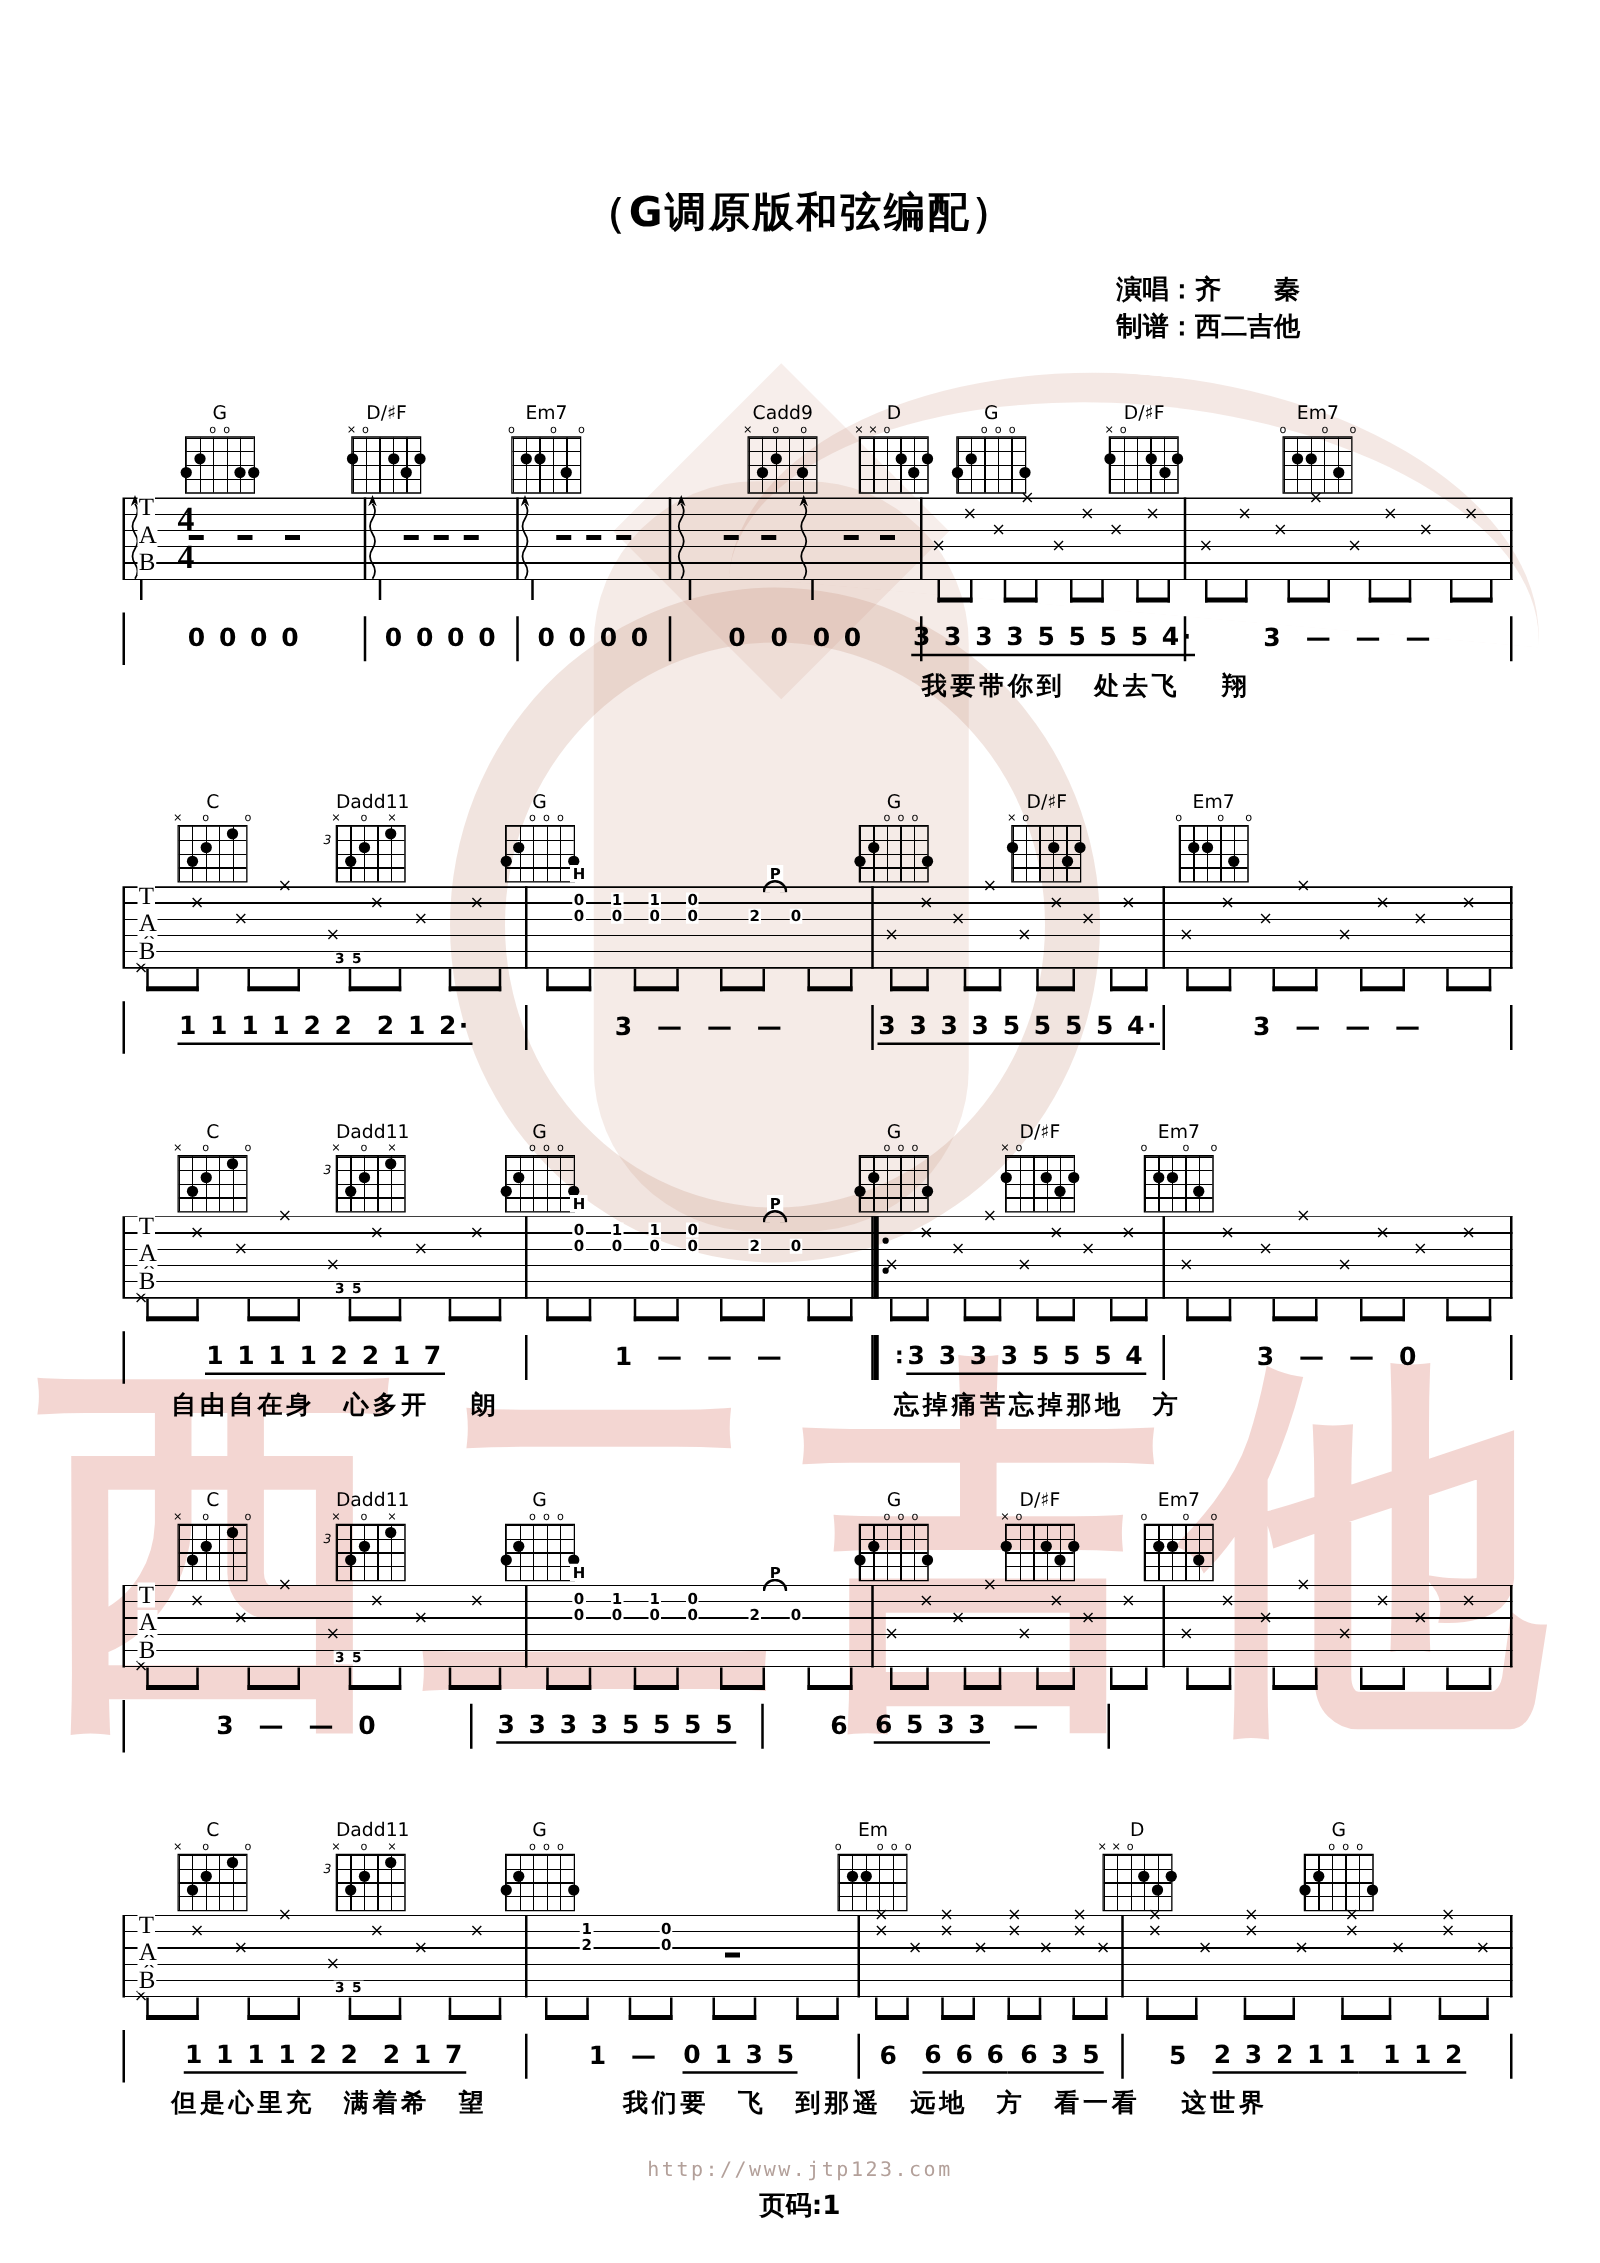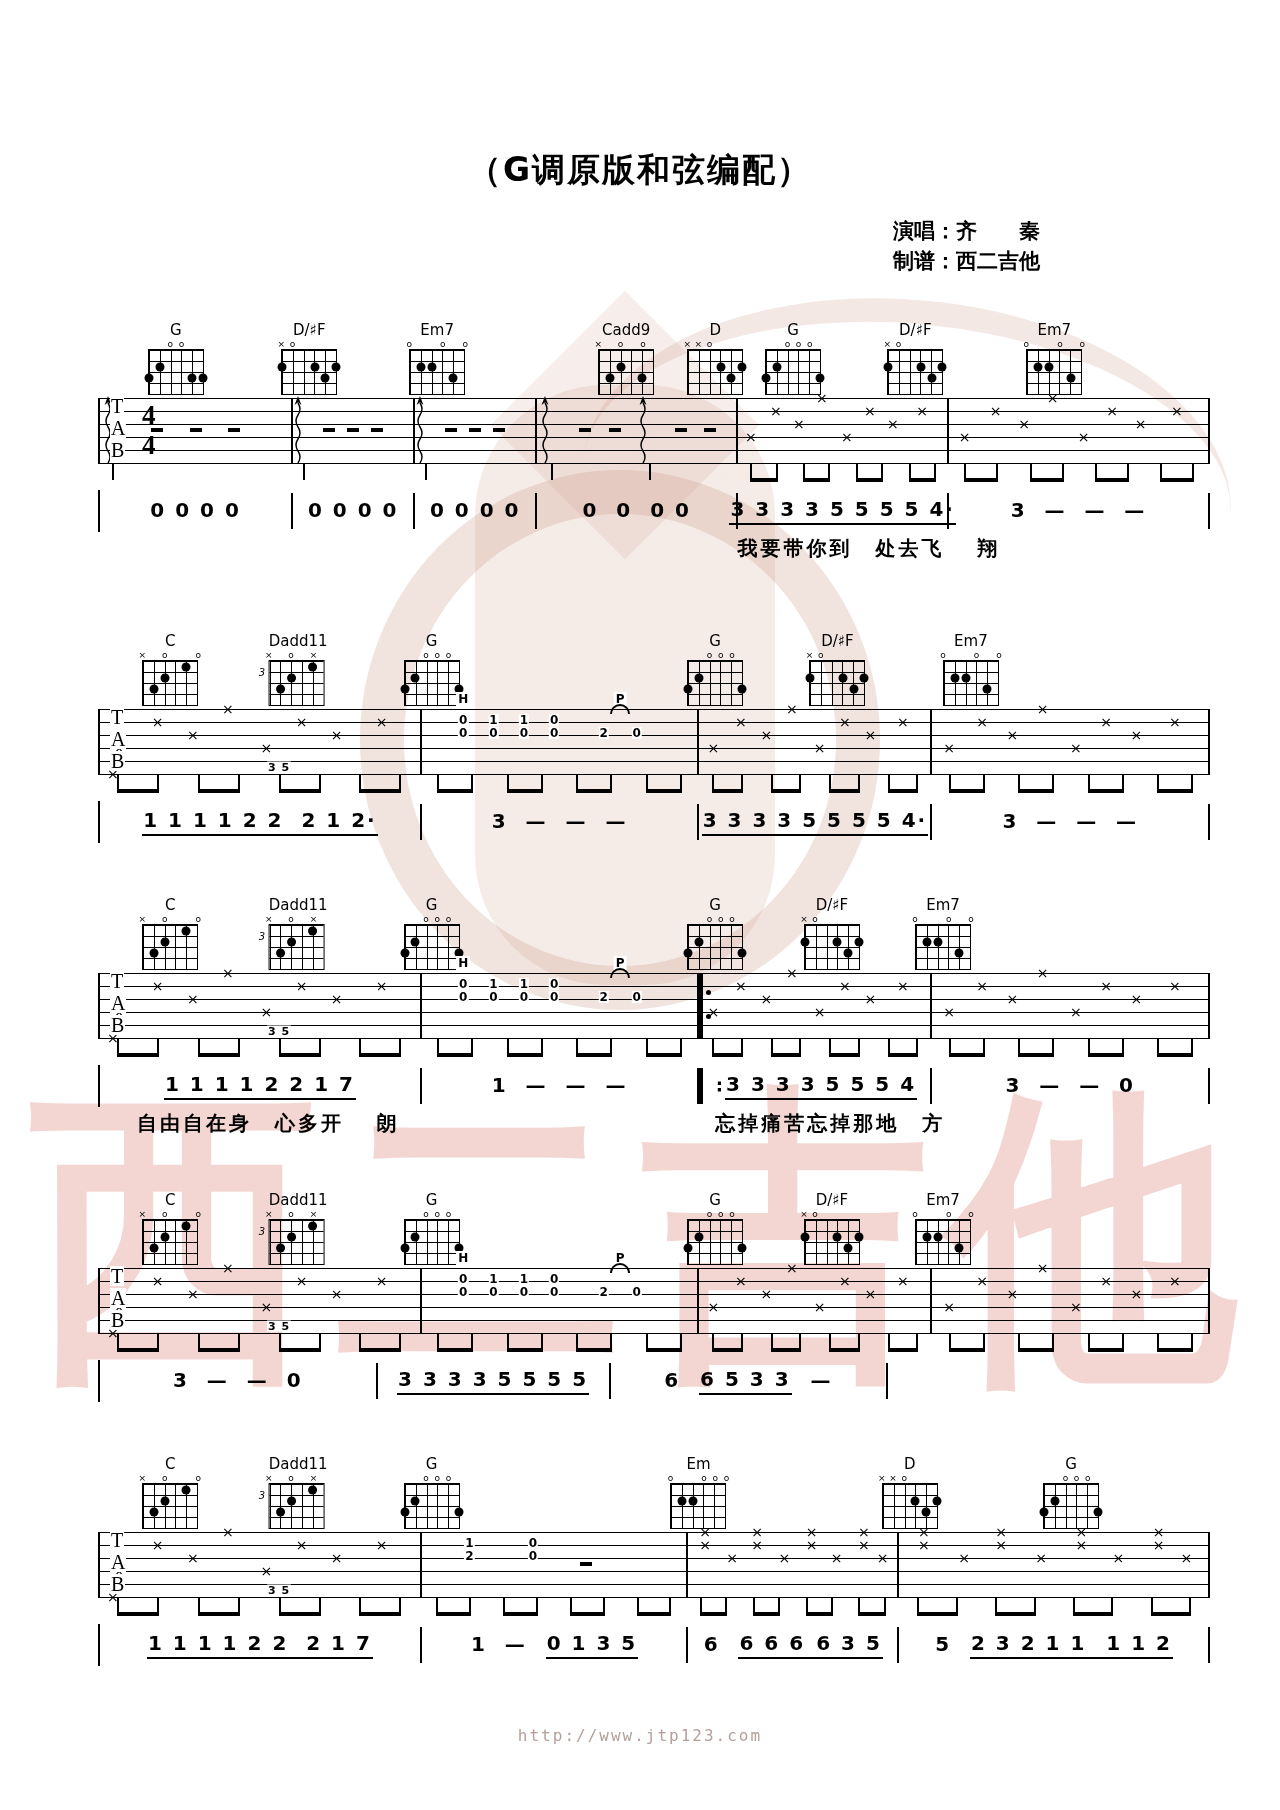--- a/index.html
+++ b/index.html
@@ -1040,17 +1040,22 @@
             <span class="jseg">6  </span>
             <span class="jseg u">6 6 6</span>
             <span class="jseg u"> 6 3 5</span>
           </div>
           <div class="jbar" style="width: 28%;">
             <span class="jseg">5  </span>
             <span class="jseg u">2 3 2 1 1</span>
             <span class="jseg u">  1 1 2</span>
           </div>
         </div>
+        <div class="lyrics">
+          <span class="lyr" style="left: 3.5%;">但是心里充　满着希　望</span>
+          <span class="lyr" style="left: 36%;">我们要　飞　到那遥　远地　方　看一看　 这世界</span>
+        </div>
       </section>
     </div>
 
   <div class="ftr url">http://www.jtp123.com</div>
+  <div class="ftr pageno">页码:1</div>
 </div>
 
 </body></html>

